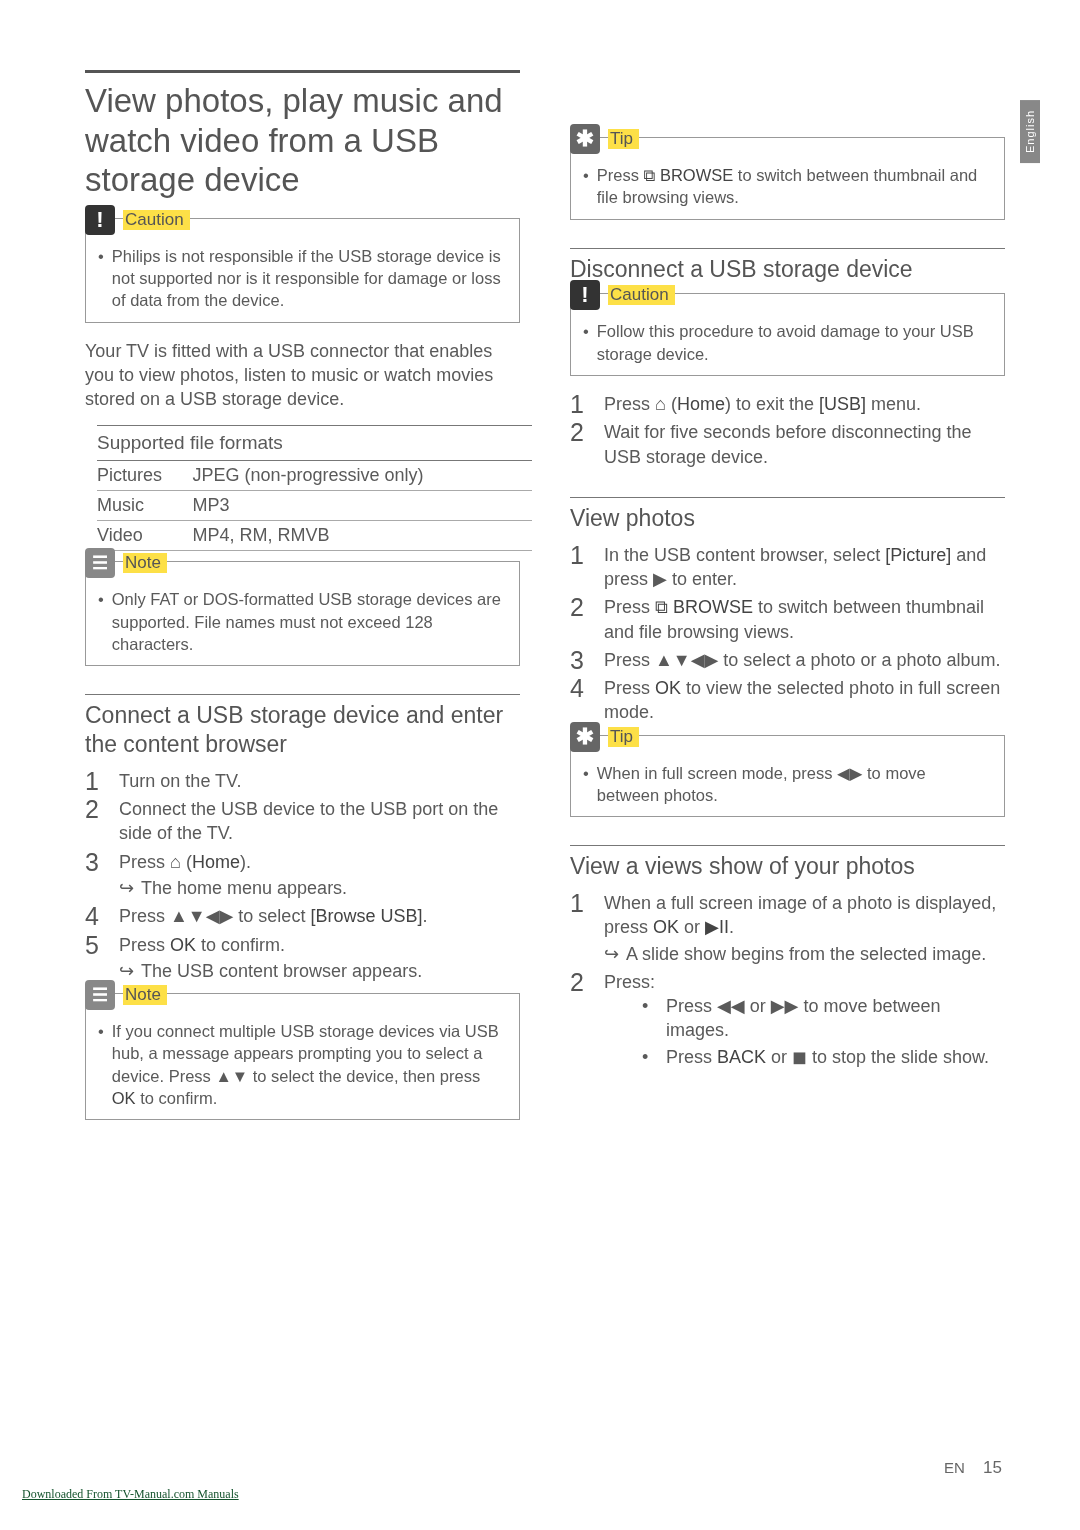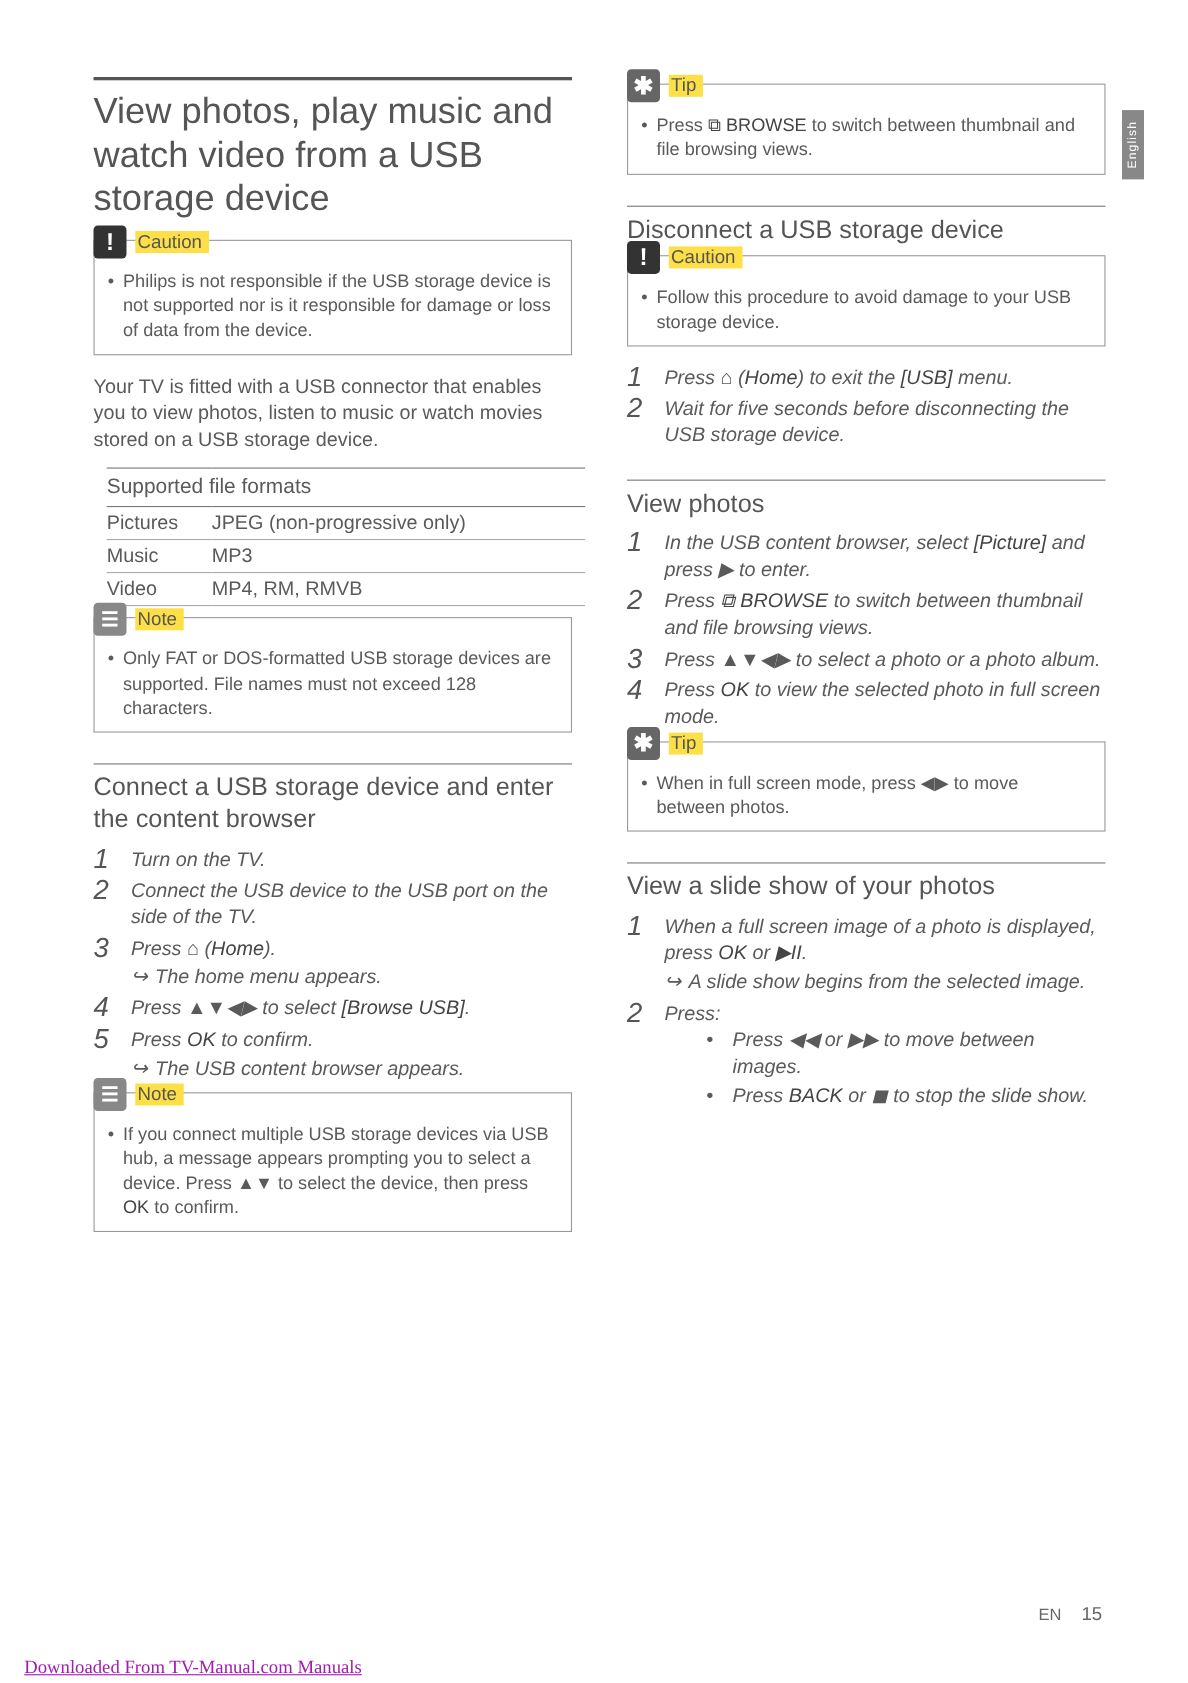--- a/index.html
+++ b/index.html
@@ -9,20 +9,21 @@
       background: #fff;
       font-family: 'Gill Sans', 'Gill Sans MT', 'Trebuchet MS', sans-serif;
       color: #5a5a5a;
       position: relative;
       font-weight: 300;
     }
     .page {
       padding: 70px 75px 40px 85px;
       display: flex;
       gap: 50px;
+      align-items: center;
     }
     .col { flex: 1; min-width: 0; }
     .side-tab {
       position: absolute;
       right: 40px;
       top: 100px;
       background: #888;
       color: #fff;
       font-size: 11px;
       padding: 10px 4px;
@@ -116,21 +117,20 @@
       counter-reset: step;
       margin: 6px 0;
     }
     ol.steps > li {
       counter-increment: step;
       position: relative;
       padding-left: 34px;
       font-size: 18px;
       line-height: 1.35;
       margin-bottom: 4px;
-      font-style: italic;
     }
     ol.steps > li::before {
       content: counter(step);
       position: absolute;
       left: 0;
       top: -4px;
       font-size: 25px;
       font-weight: 400;
       color: #555;
     }
@@ -175,25 +175,25 @@
     .footer {
       position: absolute;
       bottom: 52px;
       right: 78px;
       font-size: 15px;
       color: #666;
     }
     .footer .pg { margin-left: 14px; font-size: 17px; }
     .dl-link {
       position: absolute;
-      bottom: 4px;
+      bottom: 28px;
       left: 22px;
-      color: #a21caf;
+      color: #14532d;
       font-family: 'Times New Roman', serif;
-      font-size: 17px;
+      font-size: 12px;
       text-decoration: underline;
     }
     .glyph { font-family: Arial, sans-serif; }
   </style>
 </head>
 <body>
 
 <div class="side-tab">English</div>
 
 <div class="page">
@@ -340,21 +340,21 @@
       </div>
       <div class="callout-body">
           <div class="bullet">
             <span>
         <span>When in full screen mode, press </span><span class="glyph">◀▶</span><span> to move between photos.</span>
       </span>
           </div>
         </div>
     </div>
 
-    <h2>View a slide show of your photos</h2>
+    <h2>View a views show of your photos</h2>
 
     <ol class="steps">
       <li>
         <span>When a full screen image of a photo is displayed, press </span><span class="b">OK</span><span> or </span><span class="glyph b">▶II</span><span>.</span>
         <div class="sub">A slide show begins from the selected image.</div>
       </li>
       <li>
         <span>Press:</span>
         <ul class="bullets">
           <li>

